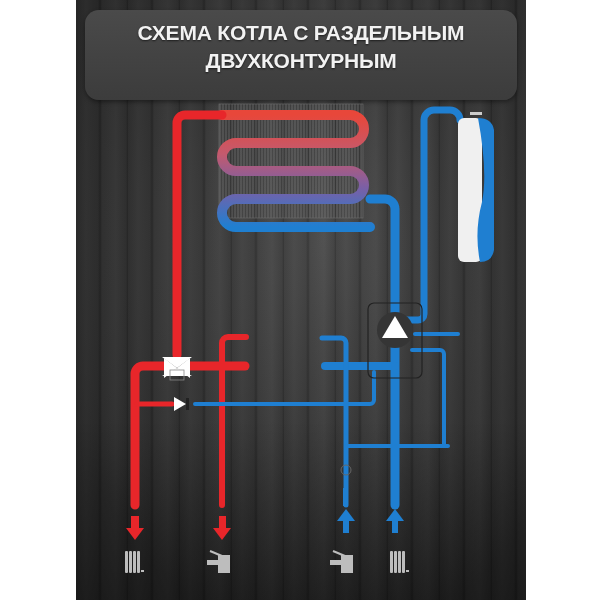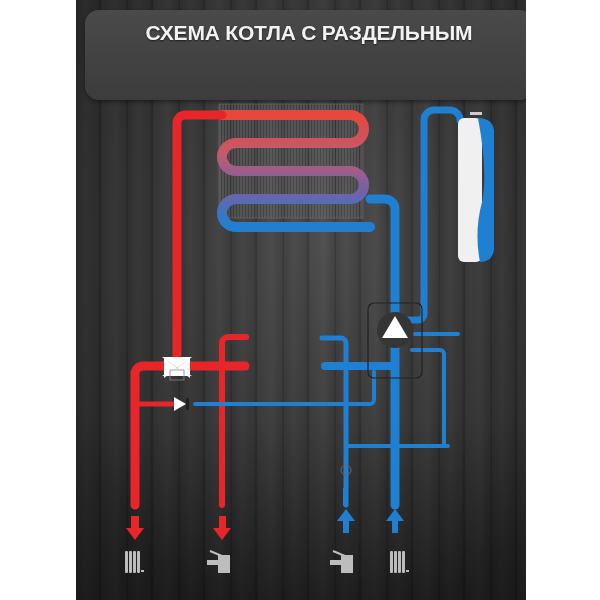--- a/index.html
+++ b/index.html
@@ -4,35 +4,36 @@
 <style>
   html,body{margin:0;padding:0;background:#ffffff;}
   body{width:600px;height:600px;position:relative;overflow:hidden;font-family:"DejaVu Sans",sans-serif;}
   .panel{position:absolute;left:76px;top:0;width:450px;height:600px;overflow:hidden;
     background:
       linear-gradient(180deg, rgba(0,0,0,0) 0%, rgba(0,0,0,0) 70%, rgba(0,0,0,0.35) 100%),
       repeating-linear-gradient(90deg,#3a3a3a 0px,#444 10px,#3b3b3b 22px,#2e2e2e 24px,#3f3f3f 26px,#474747 40px,#3a3a3a 50px,#2c2c2c 52px);
   }
   .panel .vignette{position:absolute;inset:0;background:radial-gradient(ellipse at 55% 40%, rgba(255,255,255,0.06) 0%, rgba(0,0,0,0.35) 80%);}
   .title-box{position:absolute;left:9px;top:10px;width:432px;height:90px;border-radius:14px;
-    background:linear-gradient(180deg,#4a4a4a 0%,#3c3c3c 100%);box-shadow:0 2px 4px rgba(0,0,0,0.4);padding-left:16px;}
+    background:linear-gradient(180deg,#4a4a4a 0%,#3c3c3c 100%);box-shadow:0 2px 4px rgba(0,0,0,0.4);}
   .title{position:absolute;left:0;right:0;top:9px;text-align:center;color:#f2f2f2;
     font-family:"Liberation Sans",sans-serif;font-weight:bold;font-size:21px;line-height:28px;letter-spacing:-0.2px;
     text-shadow:0 1px 2px rgba(0,0,0,0.6);}
   .title span{display:block;}
   svg.diagram{position:absolute;left:0;top:0;}
 </style>
 </head>
 <body>
 
 <div class="panel">
   <div class="vignette"></div>
   <div class="title-box">
     <div class="title">
       <span>СХЕМА КОТЛА С РАЗДЕЛЬНЫМ</span>
+      <span>ДВУХКОНТУРНЫМ</span>
     </div>
   </div>
 </div>
 
 <svg class="diagram" width="600" height="600" viewBox="0 0 600 600">
   <defs>
     <linearGradient id="coilGrad" x1="0" y1="0" x2="0" y2="1">
       <stop offset="0" stop-color="#e8473a"></stop>
       <stop offset="0.35" stop-color="#c35a6e"></stop>
       <stop offset="0.65" stop-color="#7a5fa6"></stop>

